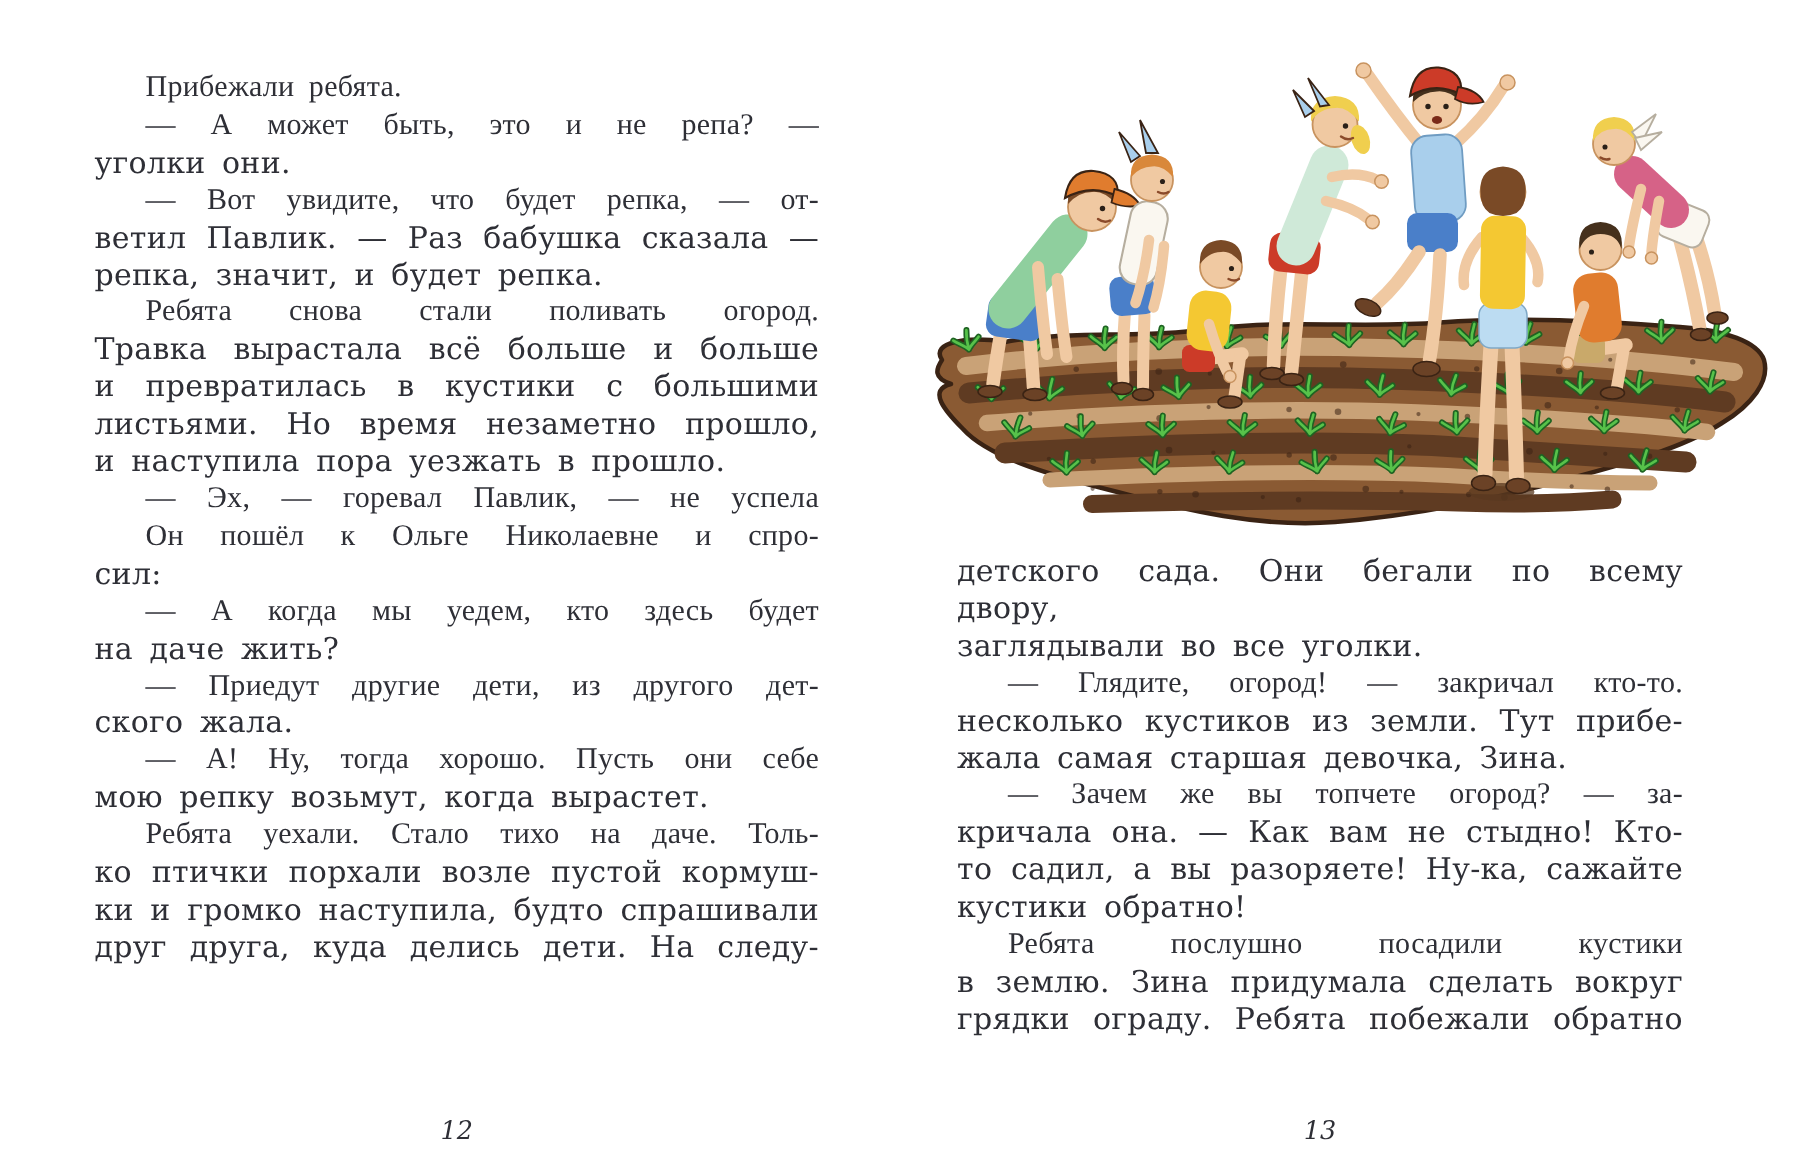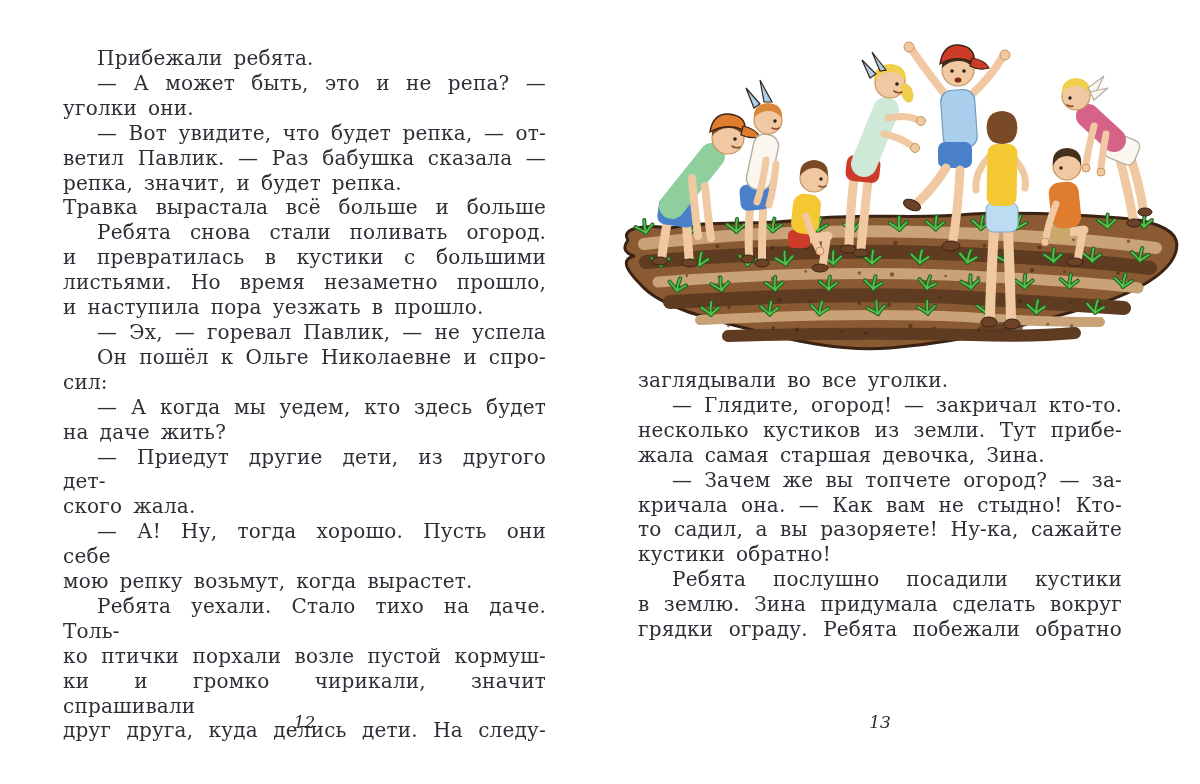--- a/index.html
+++ b/index.html
@@ -13,23 +13,23 @@
     font-size:20px;
     line-height:24.9px;
     color:#2e2f36;
     word-spacing:0.22em;
     letter-spacing:0.01em;
   }
   #left-text{left:63px;top:46px;width:483px;}
   #right-text{left:638px;top:368px;width:484px;}
   .line{text-align:justify;text-align-last:justify;}
   .line.last{text-align-last:left;}
-  .line.indent{text-indent:34px;}
+  .line.indent{text-indent:34px;font-family:Liberation Serif, serif;}
   .page-number{
-    position:absolute;top:712px;
+    position:absolute;top:744px;
     font-size:17px;font-style:italic;color:#2e2f36;
     text-align:center;
   }
   #pn-left{left:63px;width:483px;}
   #pn-right{left:638px;width:484px;}
   #illustration{position:absolute;left:600px;top:18px;width:600px;height:344px;}
   
   .bedfill{fill:var(--soil_mid);stroke:var(--outline);stroke-width:3;stroke-linejoin:round;}
   .band-l{fill:none;stroke:var(--soil_light);stroke-linecap:round;}
   .band-d{fill:none;stroke:var(--soil_dark);stroke-linecap:round;}
@@ -45,42 +45,43 @@
 </head>
 <body>
 
 <div id="left-text" class="page-text">
     <div class="line indent last">Прибежали ребята.</div>
     <div class="line indent">— А может быть, это и не репа? —</div>
     <div class="line last">уголки они.</div>
     <div class="line indent">— Вот увидите, что будет репка, — от-</div>
     <div class="line">ветил Павлик. — Раз бабушка сказала —</div>
     <div class="line last">репка, значит, и будет репка.</div>
+    <div class="line indent">Ребята снова стали поливать огород.</div>
     <div class="line">Травка вырастала всё больше и больше</div>
-    <div class="line indent">Ребята снова стали поливать огород.</div>
     <div class="line">и превратилась в кустики с большими</div>
     <div class="line">листьями. Но время незаметно прошло,</div>
     <div class="line last">и наступила пора уезжать в прошло.</div>
     <div class="line indent">— Эх, — горевал Павлик, — не успела</div>
     <div class="line indent">Он пошёл к Ольге Николаевне и спро-</div>
     <div class="line last">сил:</div>
     <div class="line indent">— А когда мы уедем, кто здесь будет</div>
     <div class="line last">на даче жить?</div>
     <div class="line indent">— Приедут другие дети, из другого дет-</div>
     <div class="line last">ского жала.</div>
     <div class="line indent">— А! Ну, тогда хорошо. Пусть они себе</div>
     <div class="line last">мою репку возьмут, когда вырастет.</div>
     <div class="line indent">Ребята уехали. Стало тихо на даче. Толь-</div>
     <div class="line">ко птички порхали возле пустой кормуш-</div>
-    <div class="line">ки и громко чирикали, значит спрашивали</div>
+    <div class="line">ки и громко наступила, будто спрашивали</div>
     <div class="line">друг друга, куда делись дети. На следу-</div>
   </div>
 <div id="pn-left" class="page-number">12</div>
 
 <div id="right-text" class="page-text">
+    <div class="line">детского сада. Они бегали по всему двору,</div>
     <div class="line last">заглядывали во все уголки.</div>
     <div class="line indent">— Глядите, огород! — закричал кто-то.</div>
     <div class="line">несколько кустиков из земли. Тут прибе-</div>
     <div class="line last">жала самая старшая девочка, Зина.</div>
     <div class="line indent">— Зачем же вы топчете огород? — за-</div>
     <div class="line">кричала она. — Как вам не стыдно! Кто-</div>
     <div class="line">то садил, а вы разоряете! Ну-ка, сажайте</div>
     <div class="line last">кустики обратно!</div>
     <div class="line indent">Ребята послушно посадили кустики</div>
     <div class="line">в землю. Зина придумала сделать вокруг</div>

